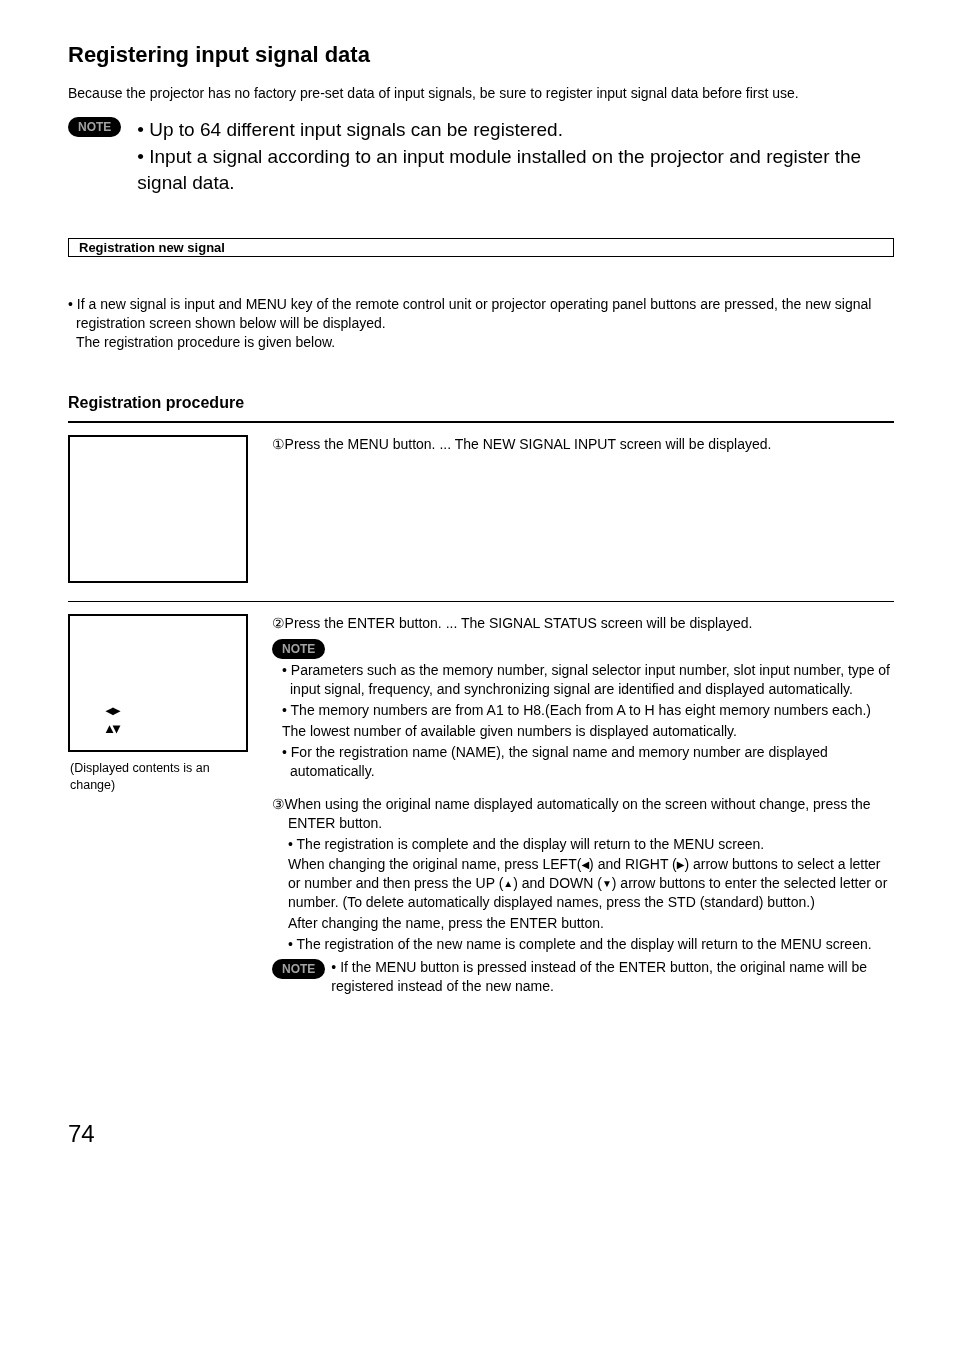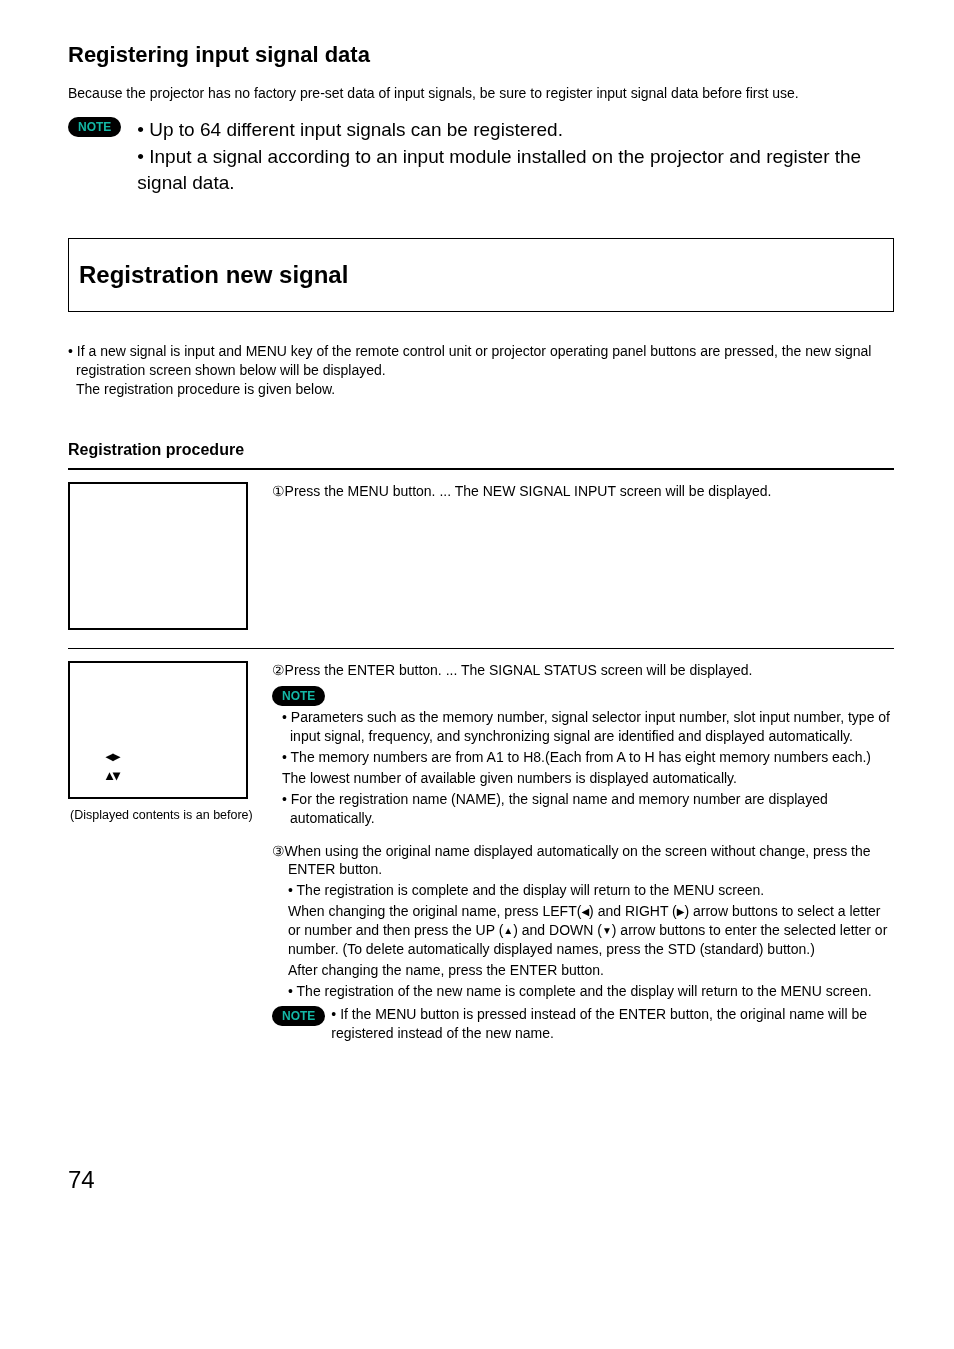--- a/index.html
+++ b/index.html
@@ -25,41 +25,41 @@
       margin-bottom: 14px;
     }
     .top-note-row {
       display: flex;
       align-items: flex-start;
       margin-bottom: 40px;
     }
     .note-badge {
       display: inline-block;
       background: #000;
-      color: #14b8a6;
+      color: #a3a3a3;
       font-size: 12px;
       font-weight: bold;
       padding: 2px 10px;
       border-radius: 10px;
       margin-right: 16px;
       white-space: nowrap;
       flex-shrink: 0;
     }
     .note-list {
       font-size: 19px;
     }
     .note-list > div {
       margin-bottom: 2px;
     }
     .section-heading {
       border: 1.5px solid #000;
-      padding: 20px 10px;
-      font-size: 24px;
-      font-weight: bold;
-      margin-bottom: 30px;
+      padding: 0 10px;
+      font-size: 13px;
+      font-weight: bold;
+      margin-bottom: 38px;
     }
     .section-intro {
       font-size: 14px;
       margin-bottom: 40px;
       padding-left: 0;
     }
     .section-intro .line1 {
       display: block;
       padding-left: 8px;
       text-indent: -8px;
@@ -210,21 +210,21 @@
   </div>
 </div>
 
 <hr class="hr-thin">
 
 <div class="step-row">
   <div class="step-figure-col">
     <div class="figure-box-small">
       <span class="nav-icon">◂▸<br>▴▾</span>
     </div>
-    <div class="figure-caption">(Displayed contents is an before)</div>
+    <div class="figure-caption">(Displayed contents is an change)</div>
   </div>
   <div class="step-text-col">
     <p>②<span>Press the ENTER button. ... The SIGNAL STATUS screen will be displayed.</span></p>
     <span class="note-badge">NOTE</span>
     <div class="bullet-indent">
       <div>• Parameters such as the memory number, signal selector input number, slot input number, type of input signal, frequency, and synchronizing signal are identified and displayed automatically.</div>
       <div>• The memory numbers are from A1 to H8.(Each from A to H has eight memory numbers each.)</div>
       <div class="continuation">The lowest number of available given numbers is displayed automatically.</div>
       <div>• For the registration name (NAME), the signal name and memory number are displayed automatically.</div>
     </div>

